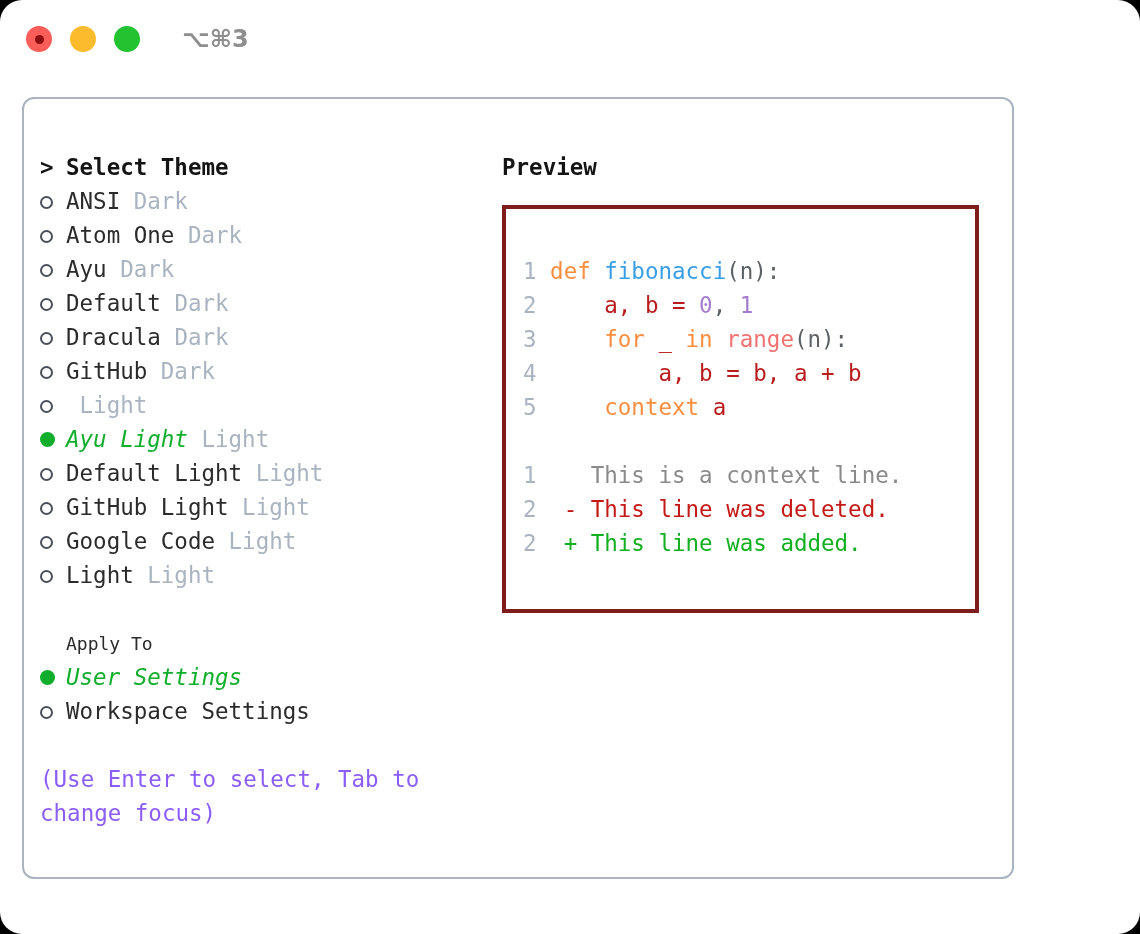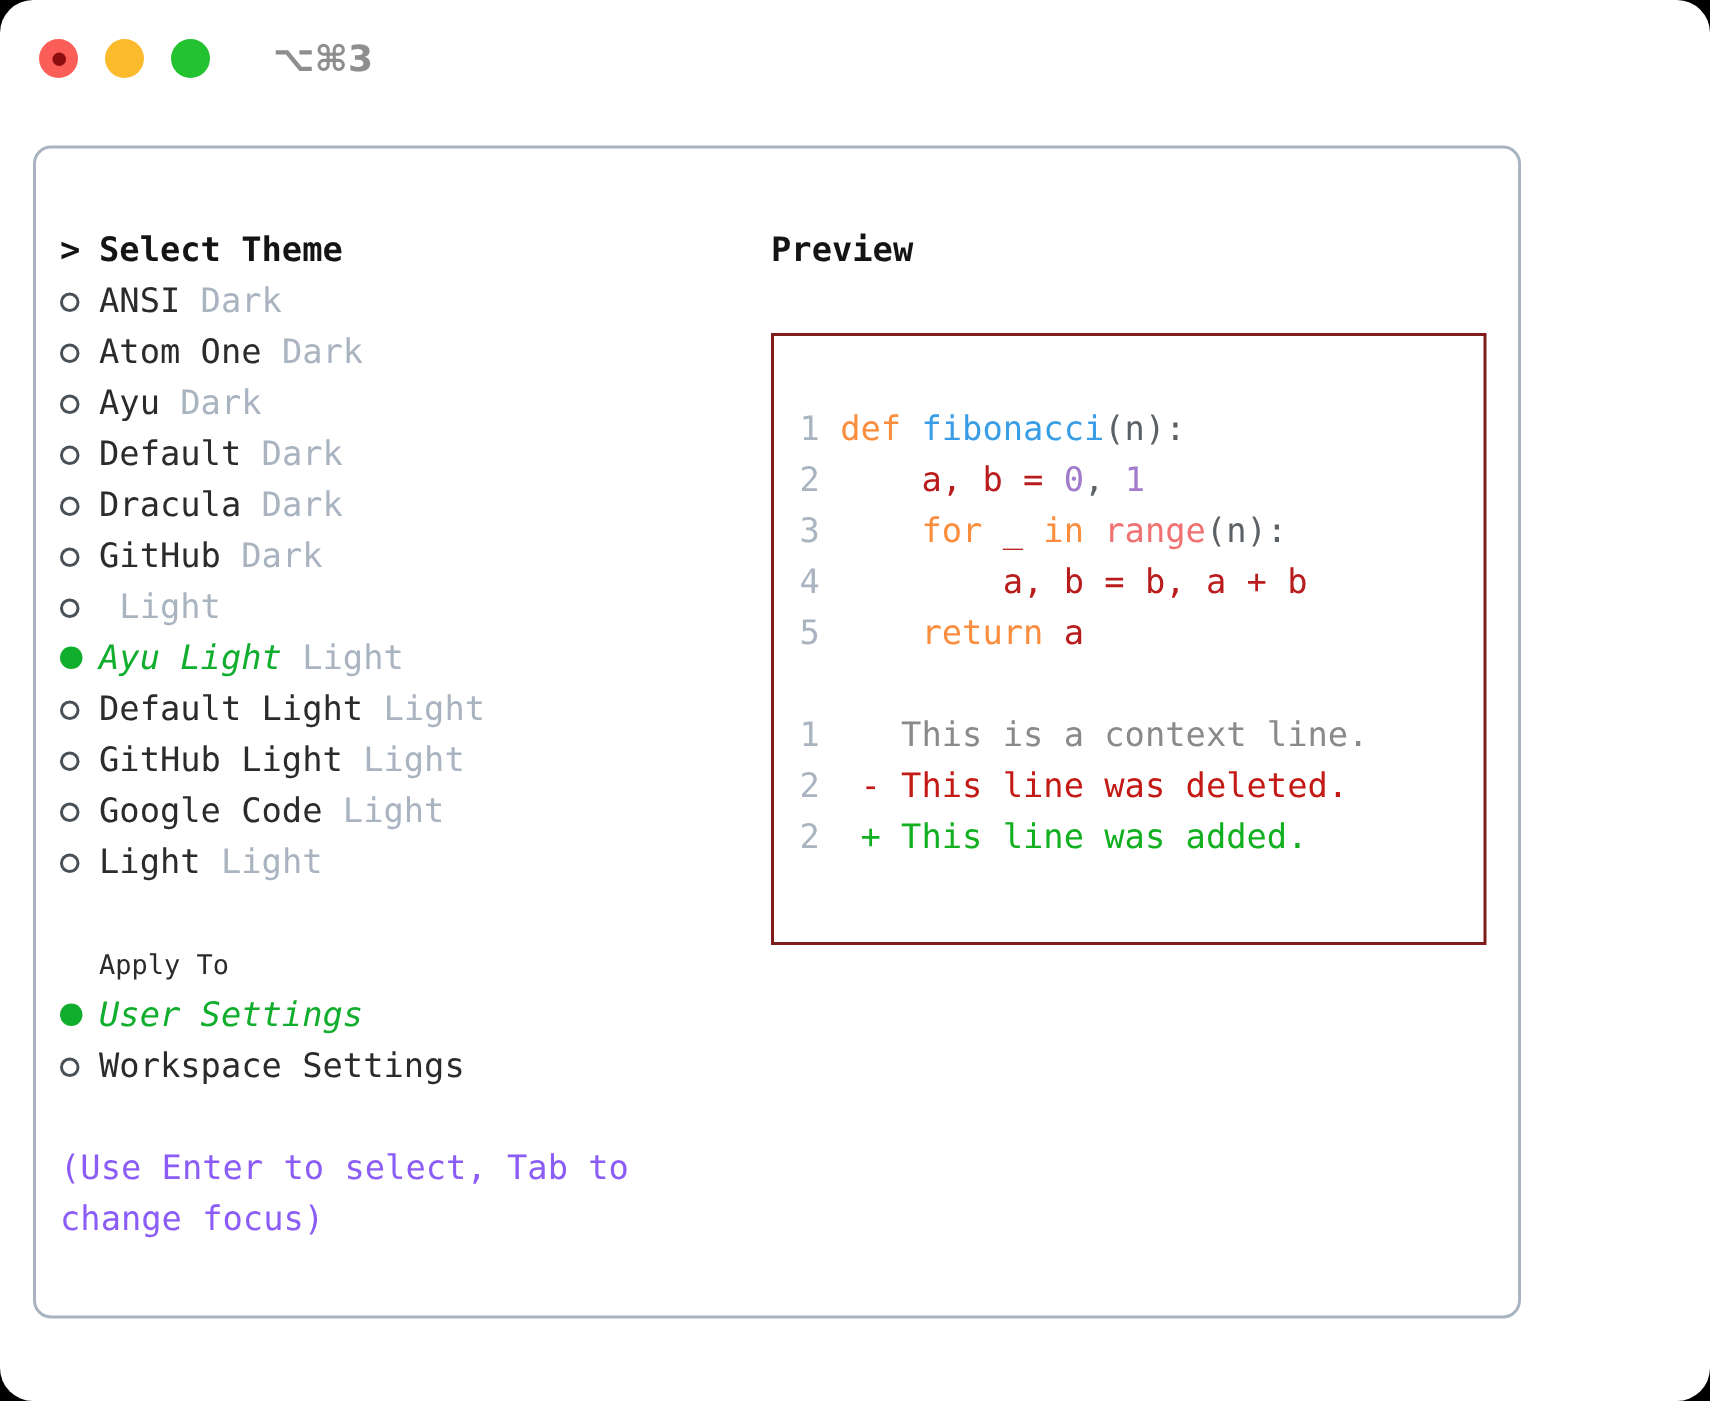--- a/index.html
+++ b/index.html
@@ -142,38 +142,38 @@
     font-size: 22.5px;
     line-height: 34px;
     color: #8b5cf6;
     width: 400px;
     white-space: pre-wrap;
   }
 
   
   .right-col {
     position: absolute;
-    left: 490px;
+    left: 478px;
     top: 51px;
     width: 490px;
   }
 
   .preview-title {
     font-size: 22.5px;
     font-weight: bold;
     color: #141414;
     line-height: 34px;
     white-space: pre;
   }
 
   .preview-box {
-    margin-top: 38px;
+    margin-top: 21px;
     width: 477px;
     height: 408px;
-    border: 2px solid #7f1d1d;
+    border: 4px solid #7f1d1d;
     background: #ffffff;
     position: relative;
   }
 
   .code-area {
     position: absolute;
     left: 17px;
     top: 45px;
     width: 450px;
   }
@@ -260,21 +260,21 @@
 
       <div class="right-col">
         <div class="preview-title">Preview</div>
 
         <div class="preview-box">
           <div class="code-area" id="code-area">
               <div class="cline"><span class="ln">1</span><span class="tok-pun"> </span><span class="tok-kw">def</span><span class="tok-pun"> </span><span class="tok-fn">fibonacci</span><span class="tok-pun">(n):</span></div>
               <div class="cline"><span class="ln">2</span><span class="tok-pun"> </span><span class="tok-txt">    a, b = </span><span class="tok-num">0</span><span class="tok-pun">, </span><span class="tok-num">1</span></div>
               <div class="cline"><span class="ln">3</span><span class="tok-pun"> </span><span class="tok-pun">    </span><span class="tok-kw">for</span><span class="tok-txt"> _ </span><span class="tok-kw">in</span><span class="tok-pun"> </span><span class="tok-call">range</span><span class="tok-pun">(n):</span></div>
               <div class="cline"><span class="ln">4</span><span class="tok-pun"> </span><span class="tok-txt">        a, b = b, a + b</span></div>
-              <div class="cline"><span class="ln">5</span><span class="tok-pun"> </span><span class="tok-pun">    </span><span class="tok-kw">return</span><span class="tok-txt"> a</span></div>
+              <div class="cline"><span class="ln">5</span><span class="tok-pun"> </span><span class="tok-pun">    </span><span class="tok-kw">context</span><span class="tok-txt"> a</span></div>
             </div>
           <div class="diff-area" id="diff-area">
               <div class="cline"><span class="ln">1</span><span class="d-ctx">    </span><span class="d-ctx">This is a context line.</span></div>
               <div class="cline"><span class="ln">2</span><span class="d-del">  - </span><span class="d-del">This line was deleted.</span></div>
               <div class="cline"><span class="ln">2</span><span class="d-add">  + </span><span class="d-add">This line was added.</span></div>
             </div>
         </div>
       </div>
 
     </div>

